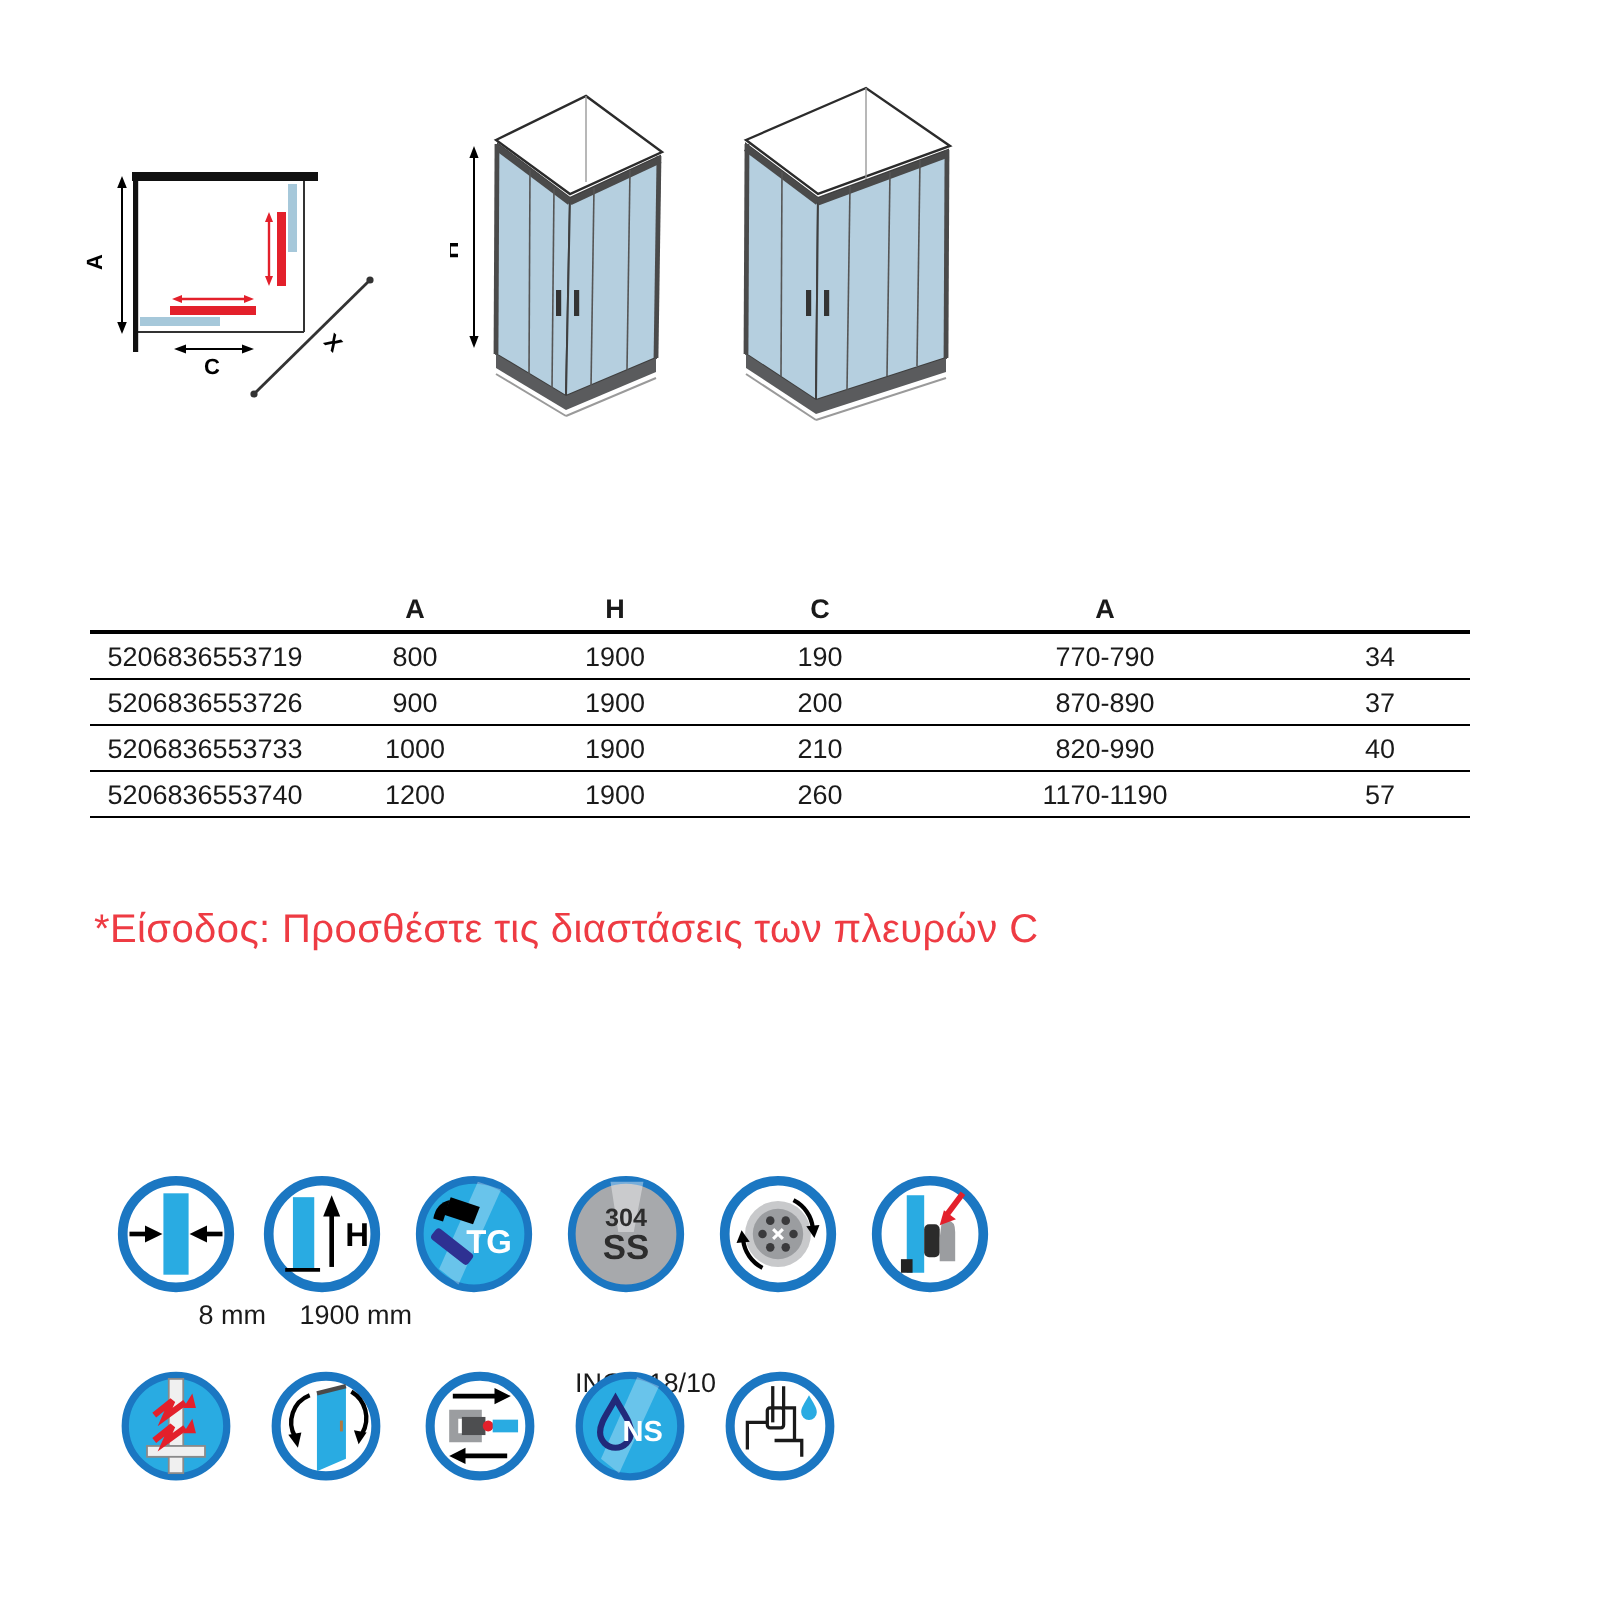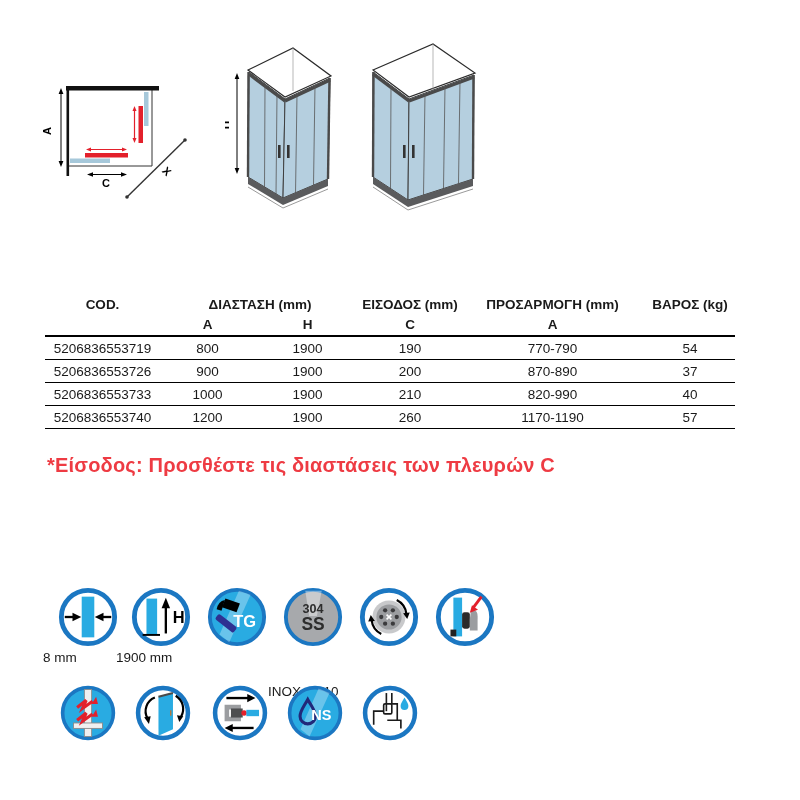--- a/index.html
+++ b/index.html
@@ -16,26 +16,26 @@
     font-size:13.5px;
   }
   table.spec th{font-weight:700; padding:2px 0 3px 0; text-align:center;}
   table.spec td{font-weight:400; text-align:center; height:22px; padding:0;}
   table.spec thead tr.subhead{border-bottom:2px solid #000;}
   table.spec tbody tr{border-bottom:1.5px solid #000;}
 
   
   .note{
     position:absolute; left:47px; top:454px;
-    font-size:20px; color:#ee3b43; letter-spacing:0.2px;font-weight:bold;
+    font-size:20px; color:#ee3b43; letter-spacing:0.2px;
   }
 
   
   .icon-label{
-    position:absolute; font-size:13.5px; color:#1a1a1a; text-align:left; width:90px;
+    position:absolute; font-size:13.5px; color:#1a1a1a; text-align:right; width:90px;
   }
 
   svg text{font-family:"Liberation Sans", sans-serif;}
 </style>
 </head>
 <body>
 
 <svg class="abs" style="left:38px;top:73px;" width="175" height="135" viewBox="0 0 175 135">
 
   <line x1="114" y1="16" x2="114" y2="93" stroke="#333" stroke-width="1"></line>
@@ -138,44 +138,37 @@
 <table class="spec">
   <colgroup>
     <col style="width:115px">
       <col style="width:95px">
       <col style="width:105px">
     <col style="width:100px">
       <col style="width:185px">
       <col style="width:90px">
   </colgroup>
   <thead>
-    <tr>
-      <th>COD.</th>
-      <th colspan="2">ΔΙΑΣΤΑΣΗ (mm)</th>
-      <th>ΕΙΣΟΔΟΣ (mm)</th>
-      <th>ΠΡΟΣΑΡΜΟΓΗ (mm)</th>
-      <th>ΒΑΡΟΣ (kg)</th>
-    </tr>
     <tr class="subhead">
       <th></th>
       <th>A</th>
       <th>H</th>
       <th>C</th>
       <th>A</th>
       <th></th>
     </tr>
   </thead>
   <tbody>
     <tr>
       <td>5206836553719</td>
       <td>800</td>
       <td>1900</td>
       <td>190</td>
       <td>770-790</td>
-      <td>54</td>
+      <td>34</td>
     </tr>
     <tr>
       <td>5206836553726</td>
       <td>900</td>
       <td>1900</td>
       <td>200</td>
       <td>870-890</td>
       <td>37</td>
     </tr>
     <tr>

